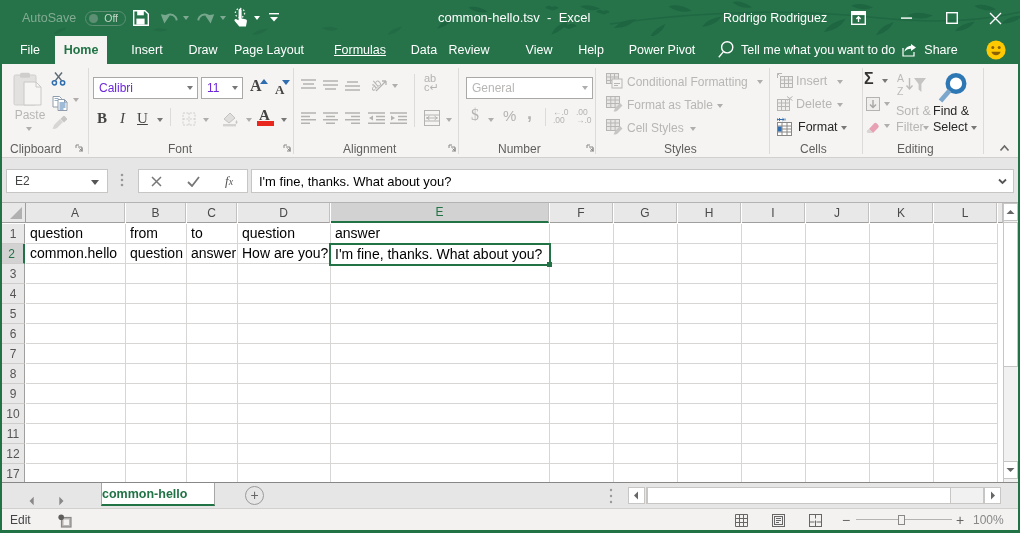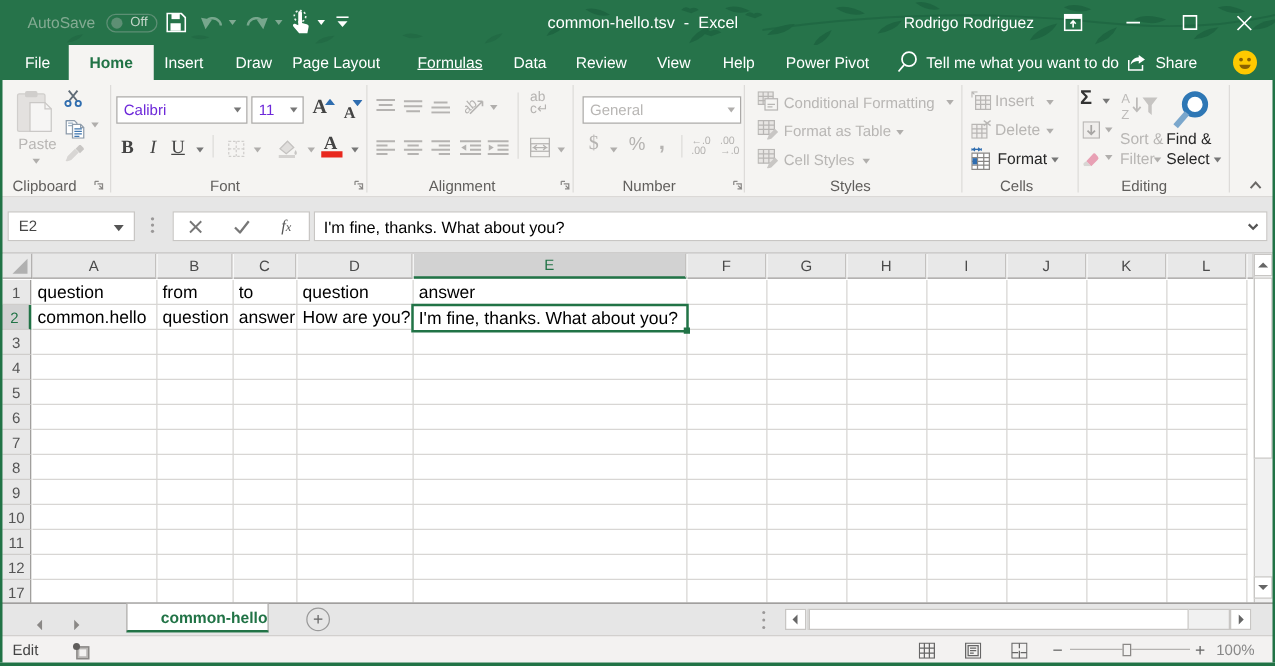--- a/index.html
+++ b/index.html
@@ -149,27 +149,27 @@
 
     <div class="winbtn" style="left:973px;">
         <svg width="13" height="13" viewBox="0 0 13 13">
           <path d="M1 1 L12 12 M12 1 L1 12" stroke="#fff" stroke-width="1.4"></path>
         </svg>
       </div>
   </div>
 
   <div class="abs" id="tabrow">
     <div class="rtab" style="left:12px;width:36px;">File</div>
-    <div class="rtab" id="hometab" style="left:55px;width:68px;">Home</div>
+    <div class="rtab" id="hometab" style="left:55px;width:52px;">Home</div>
     <div class="rtab" style="left:122px;width:50px;">Insert</div>
     <div class="rtab" style="left:180px;width:46px;">Draw</div>
     <div class="rtab" style="left:232px;width:74px;">Page Layout</div>
     <div class="rtab" style="left:325px;width:70px;text-decoration:underline;">Formulas</div>
     <div class="rtab" style="left:404px;width:40px;">Data</div>
-    <div class="rtab" style="left:456px;width:50px;">Review</div>
+    <div class="rtab" style="left:444px;width:50px;">Review</div>
     <div class="rtab" style="left:518px;width:42px;">View</div>
     <div class="rtab" style="left:572px;width:38px;">Help</div>
     <div class="rtab" style="left:620px;width:84px;">Power Pivot</div>
     <svg class="abs" style="left:714px;top:4px;" width="20" height="20" viewBox="0 0 20 20">
         <circle cx="13.2" cy="7.3" r="5.6" fill="none" stroke="#fff" stroke-width="1.4"></circle>
         <path d="M9.3 11.9 L4.8 17.2" stroke="#fff" stroke-width="1.4"></path>
       </svg>
     <div class="rtab" style="left:741px;width:160px;text-align:left;">Tell me what you want to do</div>
     <svg class="abs" style="left:902px;top:7px;" width="16" height="14" viewBox="0 0 16 14">
       <path d="M1 5 v8 h11 v-4" fill="none" stroke="#fff" stroke-width="1.2"></path>
@@ -516,21 +516,21 @@
         </svg></div>
     </div>
 
   <div class="abs" id="sheetbar">
     <div class="abs" style="left:27px;top:9px;"><svg width="10" height="10" viewBox="0 0 12 12">
           <path d="M8 1 L3 6 L8 11z" fill="#8a8886"></path>
         </svg></div>
     <div class="abs" style="left:56px;top:9px;"><svg width="10" height="10" viewBox="0 0 12 12">
           <path d="M4 1 L9 6 L4 11z" fill="#8a8886"></path>
         </svg></div>
-    <div class="abs" style="left:101px;top:0px;width:114px;height:23px;background:#fff;border-left:1px solid #a9a7a5;border-right:1px solid #a9a7a5;border-bottom:2px solid #217346;text-align:right;font-size:12.5px;font-weight:bold;color:#217346;line-height:22px;">common-hello</div>
+    <div class="abs" style="left:101px;top:0px;width:114px;height:23px;background:#fff;border-left:1px solid #a9a7a5;border-right:1px solid #a9a7a5;border-bottom:2px solid #217346;text-align:left;font-size:12.5px;font-weight:bold;color:#217346;line-height:22px;">common-hello</div>
     <div class="abs" style="left:245px;top:3px;width:19px;height:19px;border:1px solid #9a9a9a;border-radius:50%;color:#666;text-align:center;line-height:17px;font-size:14px;">+</div>
 
     <svg class="abs" style="left:609px;top:5px;" width="4" height="16" viewBox="0 0 4 16">
         <circle cx="2" cy="2" r="1.2" fill="#9a9898"></circle>
         <circle cx="2" cy="8" r="1.2" fill="#9a9898"></circle>
         <circle cx="2" cy="14" r="1.2" fill="#9a9898"></circle>
       </svg>
     <div class="abs" style="left:628px;top:4px;width:17px;height:17px;background:#fff;border:1px solid #c8c6c4;"><svg width="15" height="15" viewBox="0 0 15 15">
           <path d="M9 3.5 L5 7.5 L9 11.5z" fill="#666"></path>
         </svg></div>

